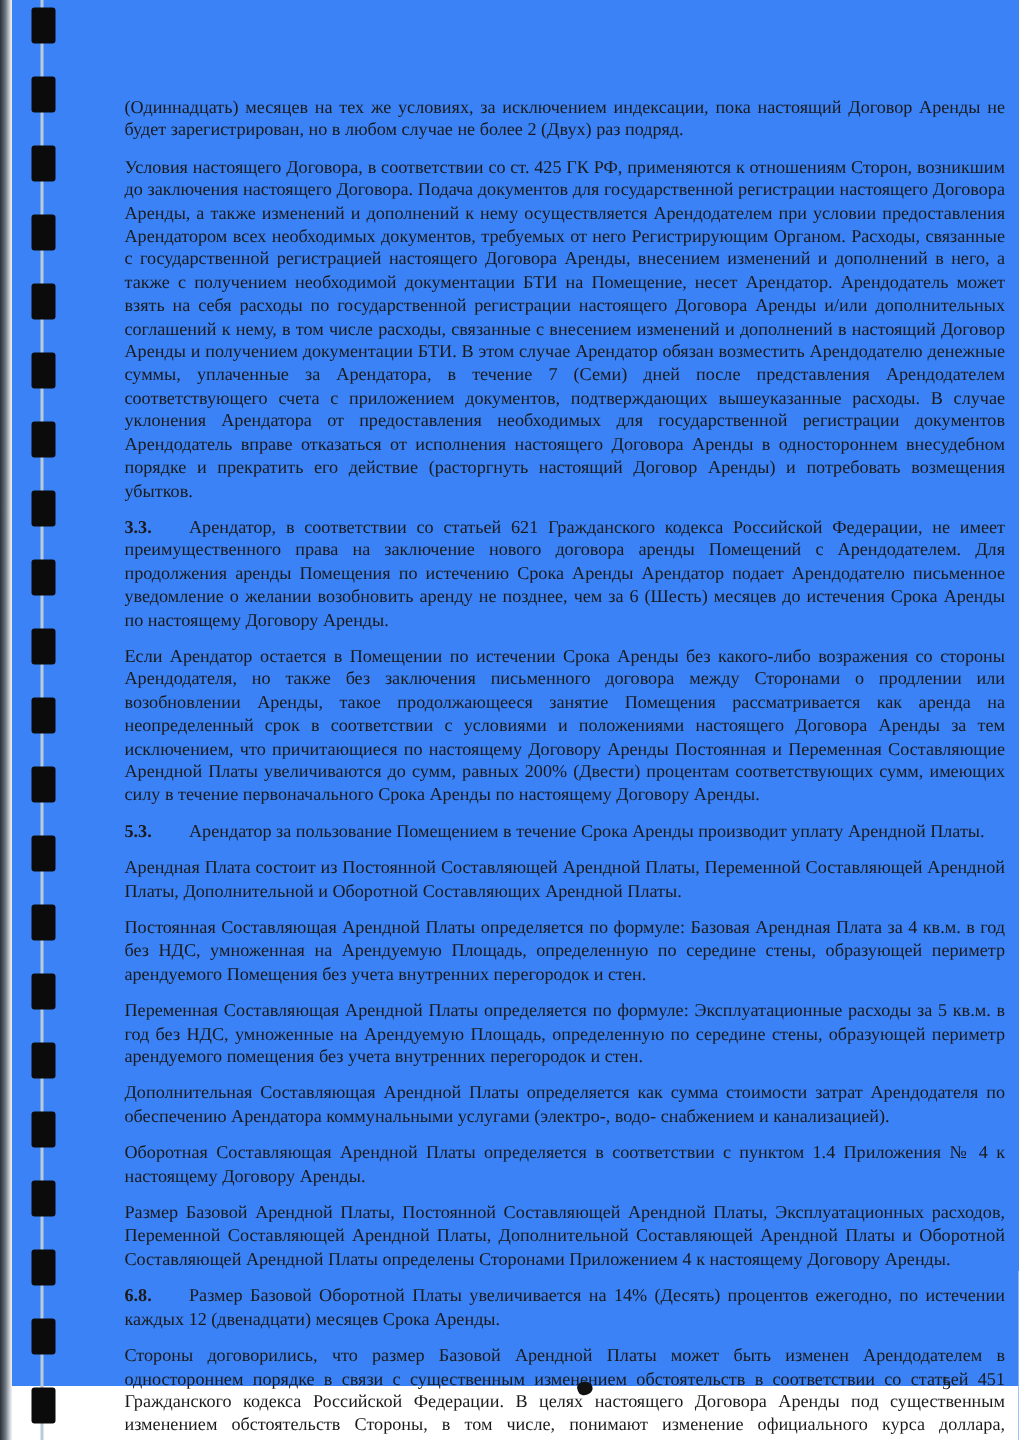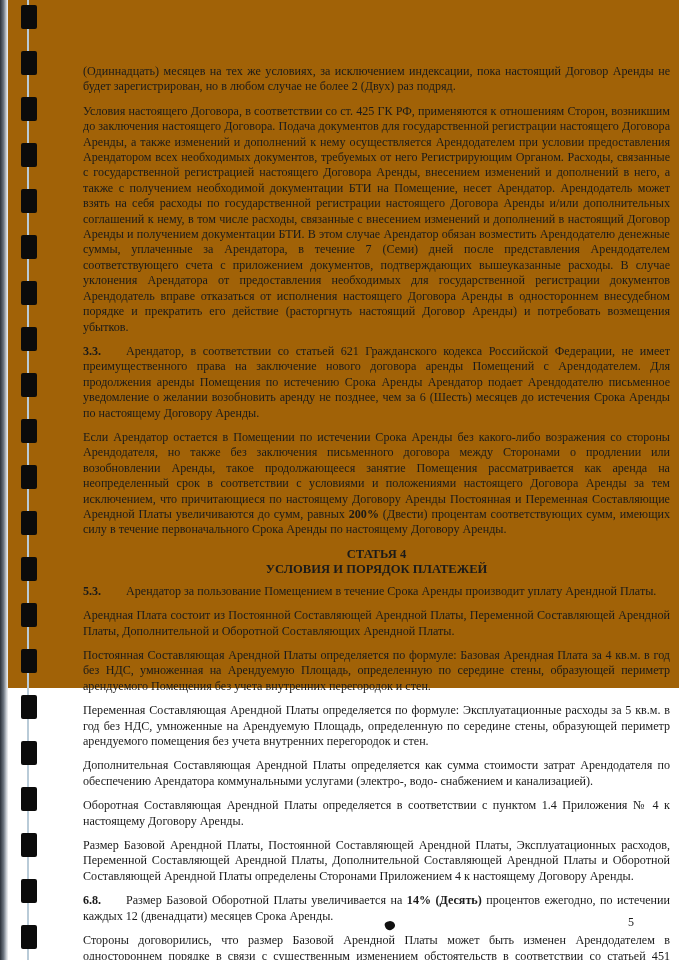--- a/index.html
+++ b/index.html
@@ -2,21 +2,21 @@
 <html><head>
 <meta charset="utf-8">
 <style>
   html, body { margin: 0; padding: 0; }
   body {
     width: 679px; height: 960px; overflow: hidden;
     background: #ffffff; position: relative;
     font-family: "Liberation Serif", "DejaVu Serif", serif;
     color: #1a1a1a;
   }
-  .page { position: absolute; left: 0; top: 0; width: 679px; height: 688px; background: #a16207; }
+  .page { position: absolute; left: 0; top: 0; width: 679px; height: 924px; background: #3b82f6; }
   .edge-shadow {
     position: absolute; left: 0; top: 0; width: 8px; height: 960px;
     background: linear-gradient(to right, #2a3038 0%, #6e7680 45%, #c9ced4 80%, #f4f4f4 100%);
   }
   .binding-line {
     position: absolute; left: 27px; top: 0; width: 2px; height: 960px;
     background: #b9cbd8;
   }
   .binding {
     position: absolute; left: 0; top: 0; width: 60px; height: 960px;
@@ -28,21 +28,21 @@
   .content {
     position: absolute; left: 83px; top: 64px; width: 587px;
     font-size: 12.1px; line-height: 15.4px; text-align: justify;
   }
   .content p { margin: 0 0 9px 0; }
   .num { display: inline-block; width: 43px; font-weight: bold; }
   .heading {
     text-align: center; font-weight: bold; font-size: 12.6px;
     line-height: 15px; margin: 6px 0 7px 0;
   }
-  b { font-weight: bold; }
+  b { font-weight: normal; }
   .page-number {
     position: absolute; left: 628px; top: 915px; font-size: 12px;
   }
   .stamp {
     position: absolute; left: 385px; top: 921px; width: 10px; height: 9px;
     background: #111; border-radius: 40% 60% 50% 50%;
     transform: rotate(-20deg);
   }
 </style>
 </head>
@@ -77,24 +77,20 @@
 
   <div class="content">
     <p>(Одиннадцать) месяцев на тех же условиях, за исключением индексации, пока настоящий Договор Аренды не будет зарегистрирован, но в любом случае не более 2 (Двух) раз подряд.</p>
 
     <p>Условия настоящего Договора, в соответствии со ст. 425 ГК РФ, применяются к отношениям Сторон, возникшим до заключения настоящего Договора. Подача документов для государственной регистрации настоящего Договора Аренды, а также изменений и дополнений к нему осуществляется Арендодателем при условии предоставления Арендатором всех необходимых документов, требуемых от него Регистрирующим Органом. Расходы, связанные с государственной регистрацией настоящего Договора Аренды, внесением изменений и дополнений в него, а также с получением необходимой документации БТИ на Помещение, несет Арендатор. Арендодатель может взять на себя расходы по государственной регистрации настоящего Договора Аренды и/или дополнительных соглашений к нему, в том числе расходы, связанные с внесением изменений и дополнений в настоящий Договор Аренды и получением документации БТИ. В этом случае Арендатор обязан возместить Арендодателю денежные суммы, уплаченные за Арендатора, в течение 7 (Семи) дней после представления Арендодателем соответствующего счета с приложением документов, подтверждающих вышеуказанные расходы. В случае уклонения Арендатора от предоставления необходимых для государственной регистрации документов Арендодатель вправе отказаться от исполнения настоящего Договора Аренды в одностороннем внесудебном порядке и прекратить его действие (расторгнуть настоящий Договор Аренды) и потребовать возмещения убытков.</p>
 
     <p><span class="num">3.3.</span><span>Арендатор, в соответствии со статьей 621 Гражданского кодекса Российской Федерации, не имеет преимущественного права на заключение нового договора аренды Помещений с Арендодателем. Для продолжения аренды Помещения по истечению Срока Аренды Арендатор подает Арендодателю письменное уведомление о желании возобновить аренду не позднее, чем за 6 (Шесть) месяцев до истечения Срока Аренды по настоящему Договору Аренды.</span></p>
 
     <p><span>Если Арендатор остается в Помещении по истечении Срока Аренды без какого-либо возражения со стороны Арендодателя, но также без заключения письменного договора между Сторонами о продлении или возобновлении Аренды, такое продолжающееся занятие Помещения рассматривается как аренда на неопределенный срок в соответствии с условиями и положениями настоящего Договора Аренды за тем исключением, что причитающиеся по настоящему Договору Аренды Постоянная и Переменная Составляющие Арендной Платы увеличиваются до сумм, равных </span><b>200%</b><span> (Двести) процентам соответствующих сумм, имеющих силу в течение первоначального Срока Аренды по настоящему Договору Аренды.</span></p>
 
-    <div class="heading">
-      <div>СТАТЬЯ 4</div>
-      <div>УСЛОВИЯ И ПОРЯДОК ПЛАТЕЖЕЙ</div>
-    </div>
 
     <p><span class="num">5.3.</span><span>Арендатор за пользование Помещением в течение Срока Аренды производит уплату Арендной Платы.</span></p>
 
     <p>Арендная Плата состоит из Постоянной Составляющей Арендной Платы, Переменной Составляющей Арендной Платы, Дополнительной и Оборотной Составляющих Арендной Платы.</p>
     <p>Постоянная Составляющая Арендной Платы определяется по формуле: Базовая Арендная Плата за 4 кв.м. в год без НДС, умноженная на Арендуемую Площадь, определенную по середине стены, образующей периметр арендуемого Помещения без учета внутренних перегородок и стен.</p>
     <p>Переменная Составляющая Арендной Платы определяется по формуле: Эксплуатационные расходы  за 5 кв.м. в год без НДС, умноженные  на Арендуемую Площадь, определенную по середине стены, образующей периметр арендуемого помещения без учета внутренних перегородок и стен.</p>
     <p>Дополнительная Составляющая Арендной Платы определяется как сумма стоимости затрат Арендодателя по обеспечению Арендатора коммунальными услугами (электро-, водо- снабжением и канализацией).</p>
     <p>Оборотная Составляющая Арендной Платы определяется в соответствии с пунктом 1.4 Приложения № 4 к настоящему Договору Аренды.</p>
     <p>Размер Базовой Арендной Платы, Постоянной Составляющей Арендной Платы, Эксплуатационных расходов, Переменной Составляющей Арендной Платы, Дополнительной Составляющей Арендной Платы и Оборотной Составляющей Арендной Платы определены Сторонами Приложением 4 к настоящему Договору Аренды.</p>
 

